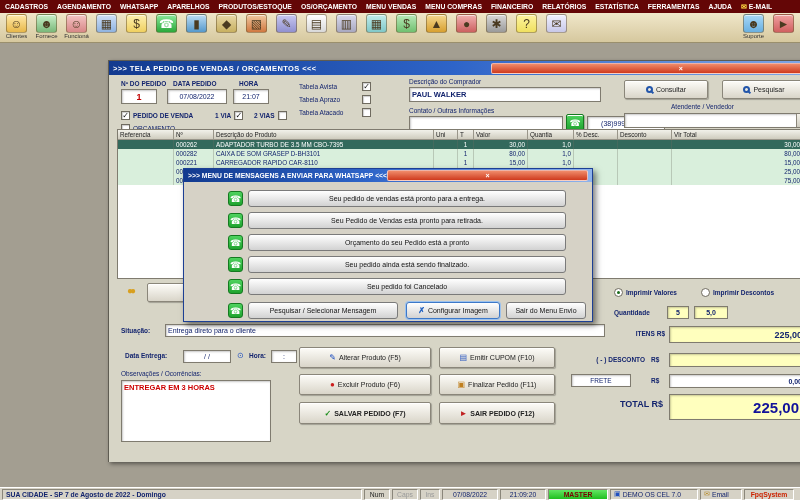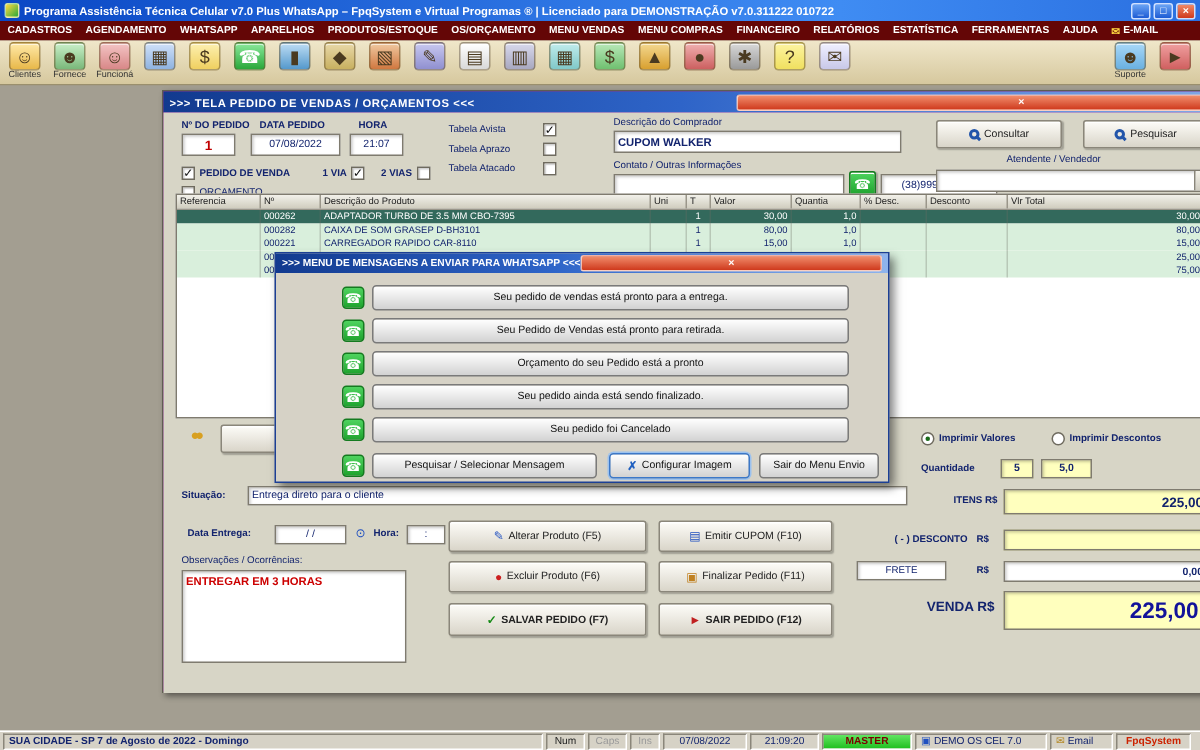--- a/index.html
+++ b/index.html
@@ -93,29 +93,20 @@
   .gray{color:#9a9a9a}.dark{color:#222}
   .sb-master{background:linear-gradient(#62e562,#1fbf1f);color:#7a0000;font-weight:bold}
   .brand{color:#cc2200;font-weight:bold}
   .sb-pc{color:#2050c0;font-size:7px}.sb-mail{color:#b58a2a;font-size:7px}
 </style>
 </head>
 <body>
 
 <div class="screen">
 
-  <div class="titlebar">
-    <span class="appico"></span>
-    <span class="tb-title">Programa Assistência Técnica Celular v7.0 Plus WhatsApp – FpqSystem e Virtual Programas ® | Licenciado para  DEMONSTRAÇÃO v7.0.311222 010722</span>
-    <span class="winbtns">
-      <span class="wbtn">_</span>
-      <span class="wbtn">□</span>
-      <span class="wbtn close">×</span>
-    </span>
-  </div>
 
   <div class="menubar">
     <span class="menu-item">CADASTROS</span>
     <span class="menu-item">AGENDAMENTO</span>
     <span class="menu-item">WHATSAPP</span>
     <span class="menu-item">APARELHOS</span>
     <span class="menu-item">PRODUTOS/ESTOQUE</span>
     <span class="menu-item">OS/ORÇAMENTO</span>
     <span class="menu-item">MENU VENDAS</span>
     <span class="menu-item">MENU COMPRAS</span>
@@ -242,21 +233,21 @@
         <div class="cbrow" style="left:190px;top:20px;width:72px;justify-content:space-between">
           <span class="cbl" style="font-weight:normal">Tabela Aprazo</span>
           <span class="cb"></span>
         </div>
         <div class="cbrow" style="left:190px;top:33px;width:72px;justify-content:space-between">
           <span class="cbl" style="font-weight:normal">Tabela Atacado</span>
           <span class="cb"></span>
         </div>
 
         <span class="lbl n" style="left:300px;top:3px">Descrição do Comprador</span>
-        <div class="field bnavy" style="left:300px;top:12px;width:192px;height:15px;font-size:7.5px">CUPOM WALKER</div>
+        <div class="field bnavy" style="left:300px;top:12px;width:192px;height:15px;font-size:7.5px">PAUL WALKER</div>
         <span class="lbl n" style="left:300px;top:32px">Contato / Outras Informações</span>
         <div class="field" style="left:300px;top:41px;width:154px;height:15px"></div>
         <div class="btn3d" style="left:457px;top:39px;width:18px;height:17px;background:linear-gradient(#4fd35f,#1fa32e);border-color:#157a20">
             <span style="color:#fff;font-size:9px">☎</span>
           </div>
         <div class="field ctr" style="left:478px;top:41px;width:78px;height:15px">(38)99999-9999</div>
 
         <div class="btn3d" style="left:515px;top:5px;width:84px;height:19px">
           <span class="lens"></span>
           <span>Consultar</span>
@@ -400,21 +391,21 @@
         <div class="field yellow rt bnavy" style="left:560px;top:251px;width:136px;height:17px;font-size:9px">225,00</div>
 
         <span class="lbl" style="left:448px;top:281px;width:88px;text-align:right">( - ) DESCONTO</span>
         <span class="lbl" style="left:542px;top:281px">R$</span>
         <div class="field yellow rt bnavy" style="left:560px;top:278px;width:136px;height:14px"></div>
 
         <div class="field ctr" style="left:462px;top:299px;width:60px;height:13px;font-size:6.5px">FRETE</div>
         <span class="lbl" style="left:542px;top:302px">R$</span>
         <div class="field rt bnavy" style="left:560px;top:299px;width:136px;height:14px">0,00</div>
 
-        <span class="lbl" style="left:468px;top:324px;width:86px;text-align:right;font-size:9px">VENDA R$</span>
+        <span class="lbl" style="left:468px;top:324px;width:86px;text-align:right;font-size:9px">TOTAL R$</span>
         <div class="field yellow rt" style="left:560px;top:319px;width:136px;height:26px;font-size:15px;font-weight:bold;color:#12129a;padding-right:5px">225,00</div>
 
       </div>
     </div>
 
     <div class="modal">
       <div class="mtitle">
         <span>&gt;&gt;&gt; MENU DE MENSAGENS A ENVIAR PARA WHATSAPP &lt;&lt;&lt;</span>
         <span class="xbtn">×</span>
       </div>

